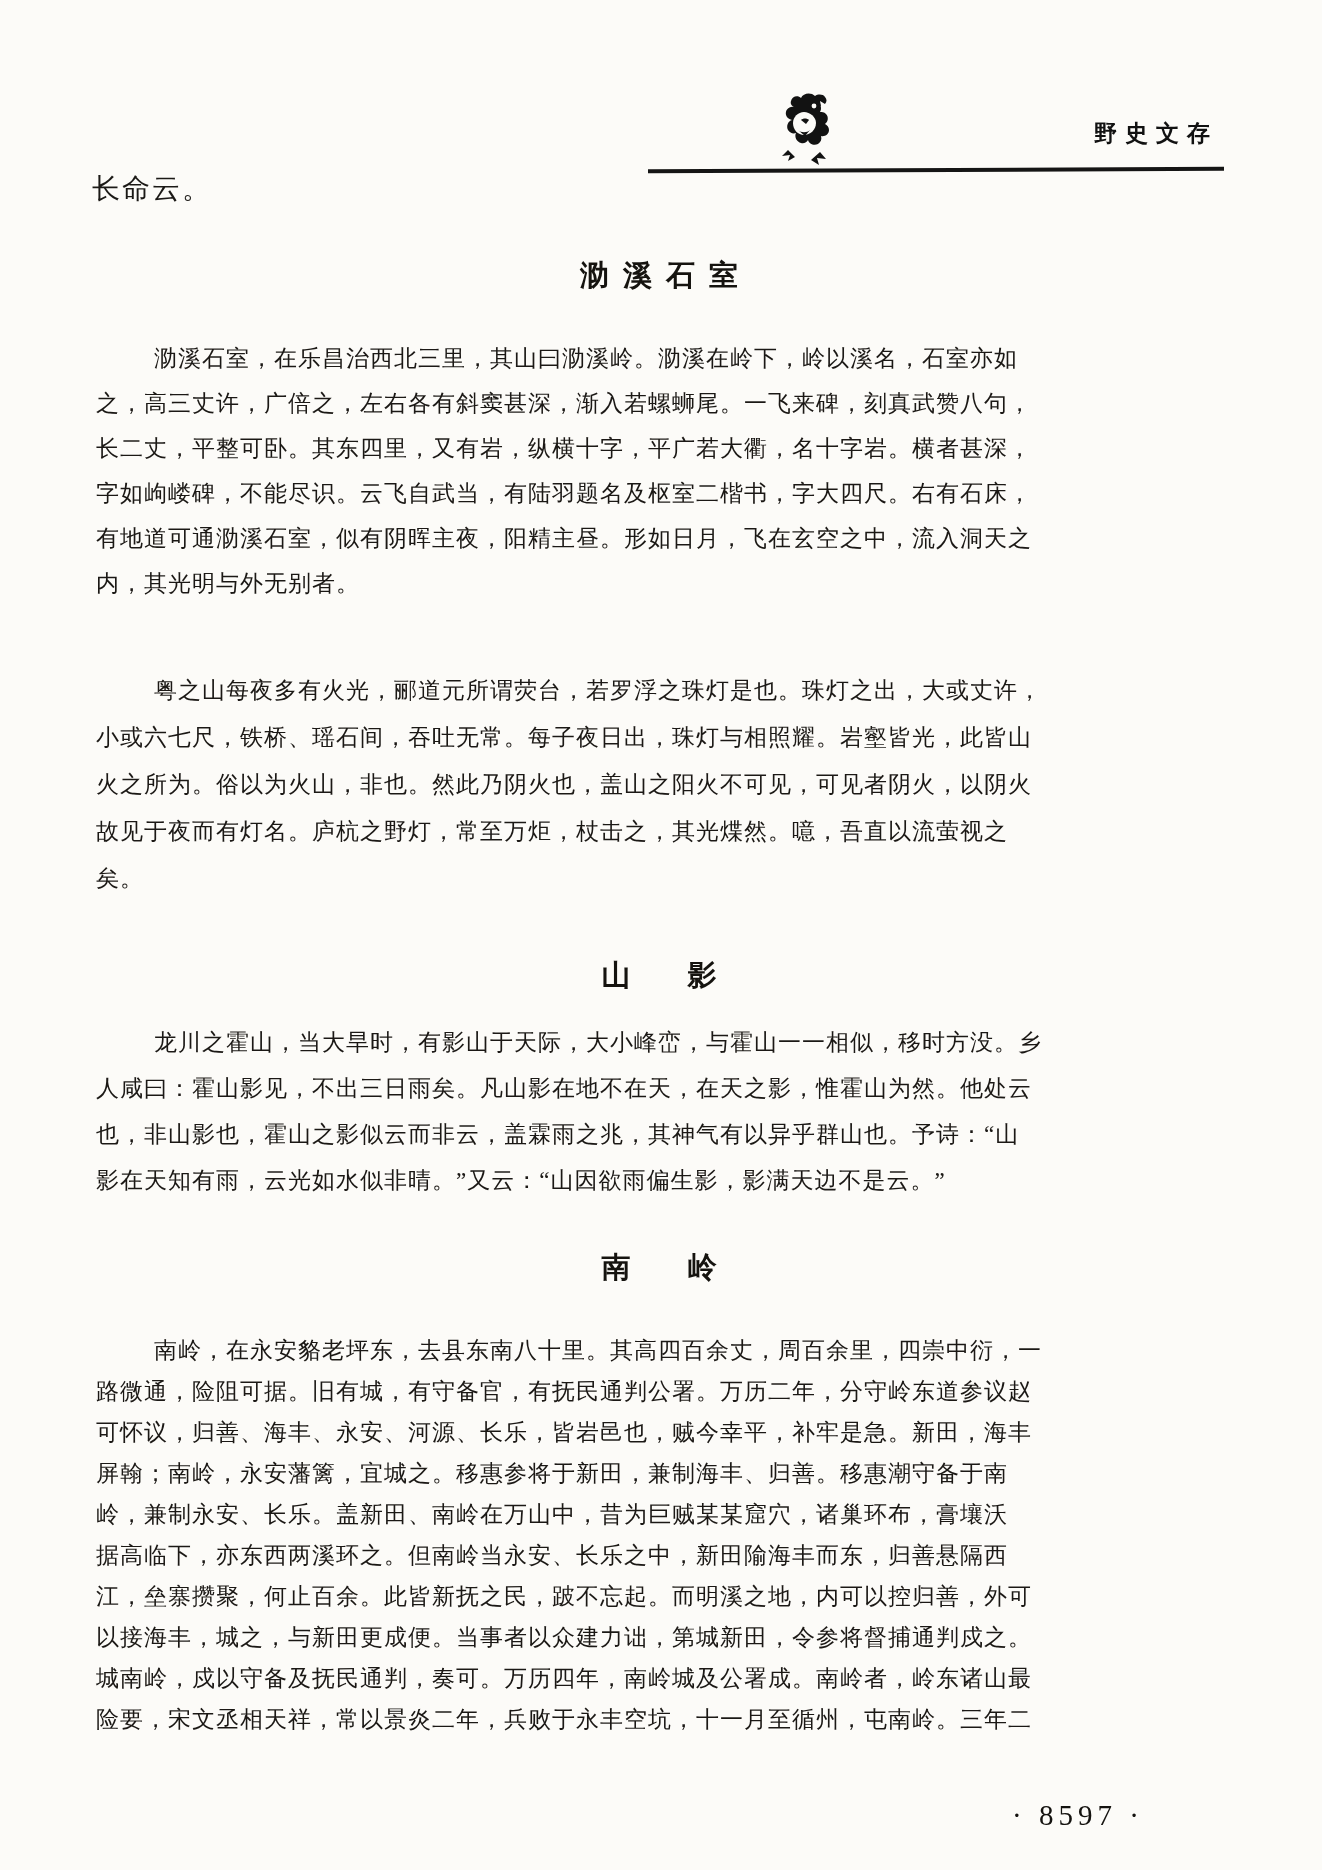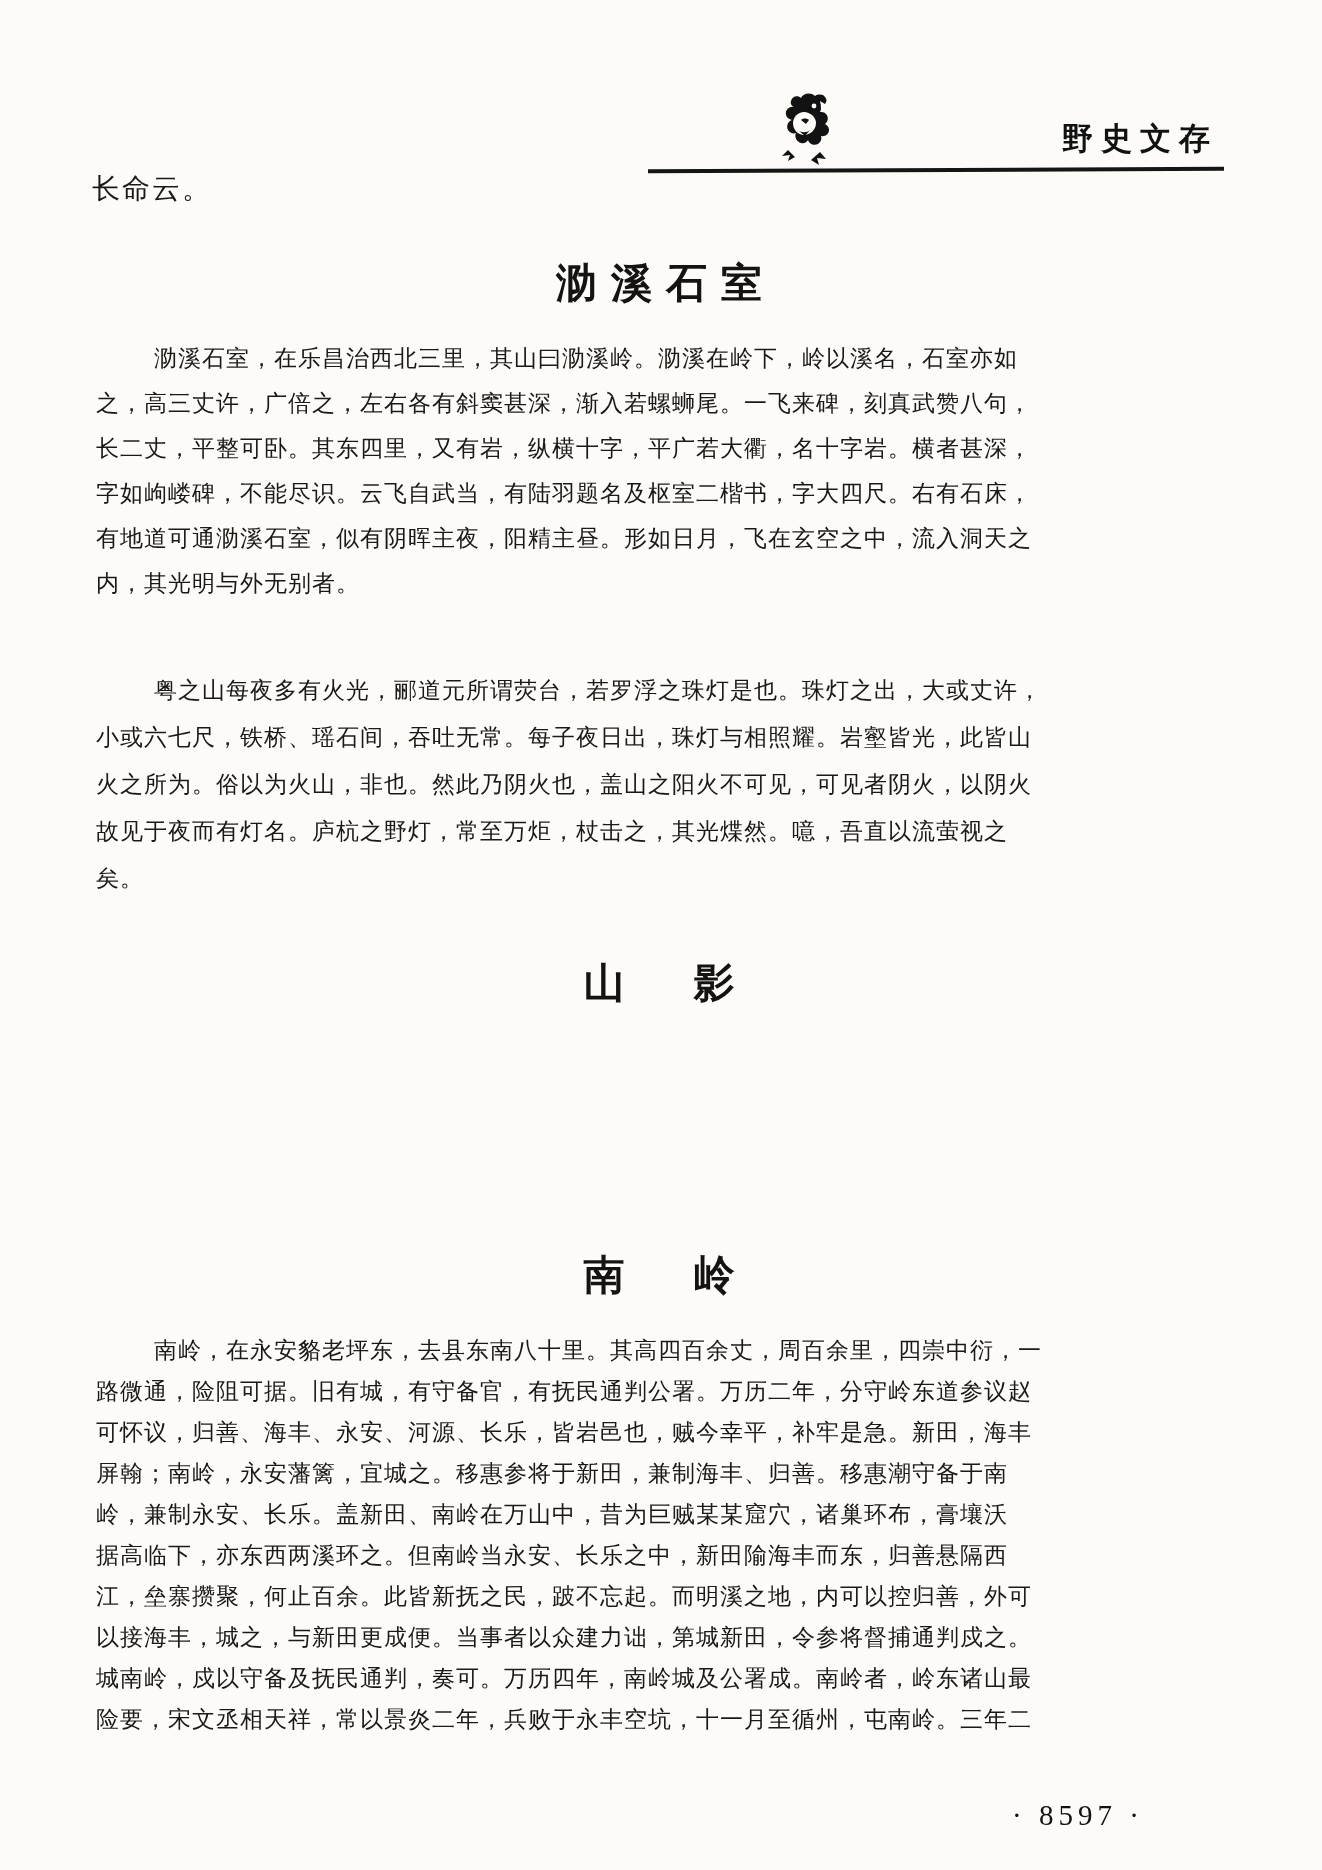--- a/index.html
+++ b/index.html
@@ -9,37 +9,37 @@
     margin:0 auto;
     background:#fcfbf8;
     font-family:"Liberation Serif","DejaVu Serif",serif;
     color:#1b1916;
     overflow:hidden;
   }
   
   .dragon{position:absolute;left:768px;top:90px;width:72px;height:80px;}
   .book-title{
     position:absolute;top:118px;right:104px;
-    font-size:31px;font-weight:bold;letter-spacing:8px;
+    font-size:23px;font-weight:bold;letter-spacing:8px;
     color:#111;white-space:nowrap;margin:0;
   }
   .header-rule{
     position:absolute;left:648px;top:168px;width:576px;height:4px;
     background:#151515;transform:rotate(-0.25deg);
   }
   
   .opening{
     position:absolute;left:92px;top:170px;
     font-size:28px;letter-spacing:2px;white-space:nowrap;
   }
   
   .content{position:absolute;left:96px;top:0;width:1140px;height:1870px;}
   .sec-title{
     position:absolute;width:100%;margin:0;text-align:center;
-    font-size:41px;font-weight:bold;letter-spacing:14px;
+    font-size:29px;font-weight:bold;letter-spacing:14px;
     color:#15130f;white-space:nowrap;
   }
   .para{position:absolute;width:100%;font-size:23px;letter-spacing:1px;color:#1b1815;}
   .para .tline{white-space:nowrap;}
   .para .tline:first-child{text-indent:58px;}
   .st0{top:256px;} .pp0{top:336px;line-height:45px;}
   .st1{top:646px;} .pp1{top:667px;line-height:47px;}
   .st2{top:956px;} .pp2{top:1020px;line-height:46px;}
   .st3{top:1248px;} .pp3{top:1330px;line-height:41px;}
   
@@ -86,20 +86,26 @@
         <div class="tline">内，其光明与外无别者。</div>
       </div>
       <div class="para pp1">
         <div class="tline">粤之山每夜多有火光，郦道元所谓荧台，若罗浮之珠灯是也。珠灯之出，大或丈许，</div>
         <div class="tline">小或六七尺，铁桥、瑶石间，吞吐无常。每子夜日出，珠灯与相照耀。岩壑皆光，此皆山</div>
         <div class="tline">火之所为。俗以为火山，非也。然此乃阴火也，盖山之阳火不可见，可见者阴火，以阴火</div>
         <div class="tline">故见于夜而有灯名。庐杭之野灯，常至万炬，杖击之，其光煠然。噫，吾直以流萤视之</div>
         <div class="tline">矣。</div>
       </div>
       <h2 class="sec-title st2">山　影</h2>
+      <div class="para pp2">
+        <div class="tline">龙川之霍山，当大旱时，有影山于天际，大小峰峦，与霍山一一相似，移时方没。乡</div>
+        <div class="tline">人咸曰：霍山影见，不出三日雨矣。凡山影在地不在天，在天之影，惟霍山为然。他处云</div>
+        <div class="tline">也，非山影也，霍山之影似云而非云，盖霖雨之兆，其神气有以异乎群山也。予诗：“山</div>
+        <div class="tline">影在天知有雨，云光如水似非晴。”又云：“山因欲雨偏生影，影满天边不是云。”</div>
+      </div>
       <h2 class="sec-title st3">南　岭</h2>
       <div class="para pp3">
         <div class="tline">南岭，在永安貉老坪东，去县东南八十里。其高四百余丈，周百余里，四崇中衍，一</div>
         <div class="tline">路微通，险阻可据。旧有城，有守备官，有抚民通判公署。万历二年，分守岭东道参议赵</div>
         <div class="tline">可怀议，归善、海丰、永安、河源、长乐，皆岩邑也，贼今幸平，补牢是急。新田，海丰</div>
         <div class="tline">屏翰；南岭，永安藩篱，宜城之。移惠参将于新田，兼制海丰、归善。移惠潮守备于南</div>
         <div class="tline">岭，兼制永安、长乐。盖新田、南岭在万山中，昔为巨贼某某窟穴，诸巢环布，膏壤沃</div>
         <div class="tline">据高临下，亦东西两溪环之。但南岭当永安、长乐之中，新田隃海丰而东，归善悬隔西</div>
         <div class="tline">江，垒寨攒聚，何止百余。此皆新抚之民，跛不忘起。而明溪之地，内可以控归善，外可</div>
         <div class="tline">以接海丰，城之，与新田更成便。当事者以众建力诎，第城新田，令参将督捕通判戍之。</div>

